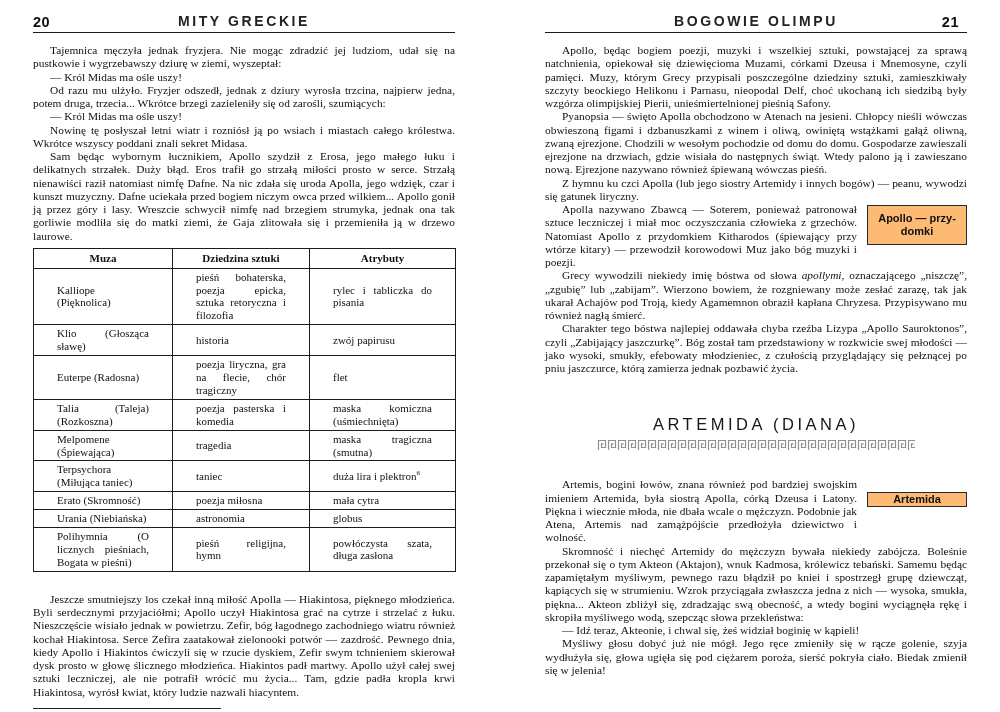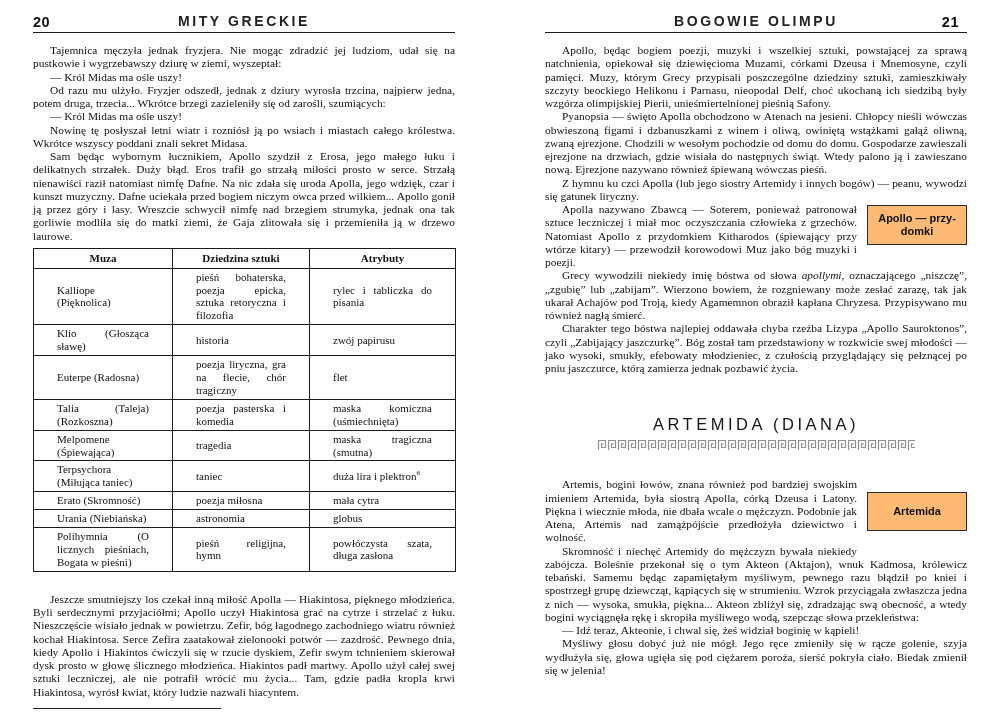--- a/index.html
+++ b/index.html
@@ -31,21 +31,21 @@
   .muses th{text-align:center;font-weight:bold;padding:3px 4px;}
   .muses td{text-align:justify;}
 
   .footnote-rule{width:188px;border:0;border-top:1.2px solid #222;margin:9px 0 3px 0;}
   .footnote{margin:0;font-size:9.8px;line-height:12px;text-indent:8px;text-align:left;}
 
   .margin-box{float:right;border:1.5px solid #2a2a2a;background:#fdba74;
     font-family:"Liberation Sans","DejaVu Sans",sans-serif;font-weight:bold;
     font-size:11px;line-height:13px;text-align:center;text-indent:0;}
   .apollo-box{width:88px;padding:6px 5px;margin:2px 0 4px 10px;}
-  .artemida-box{clear:right;width:88px;padding:12px 5px;margin:1px 0 14px 10px;}
+  .artemida-box{clear:right;width:88px;padding:0 5px;margin:1px 0 14px 10px;}
   .line1-spacer{float:right;width:1px;height:13px;margin-right:-1px;}
 
   .section{text-align:center;margin-top:40px;margin-bottom:26px;}
   .section-title{font-family:"Liberation Sans","DejaVu Sans",sans-serif;font-size:16.5px;
     letter-spacing:3.5px;color:#161616;font-weight:400;}
   .ornament{display:block;margin:5px auto 0;}
 </style>
 </head>
 <body>
 

